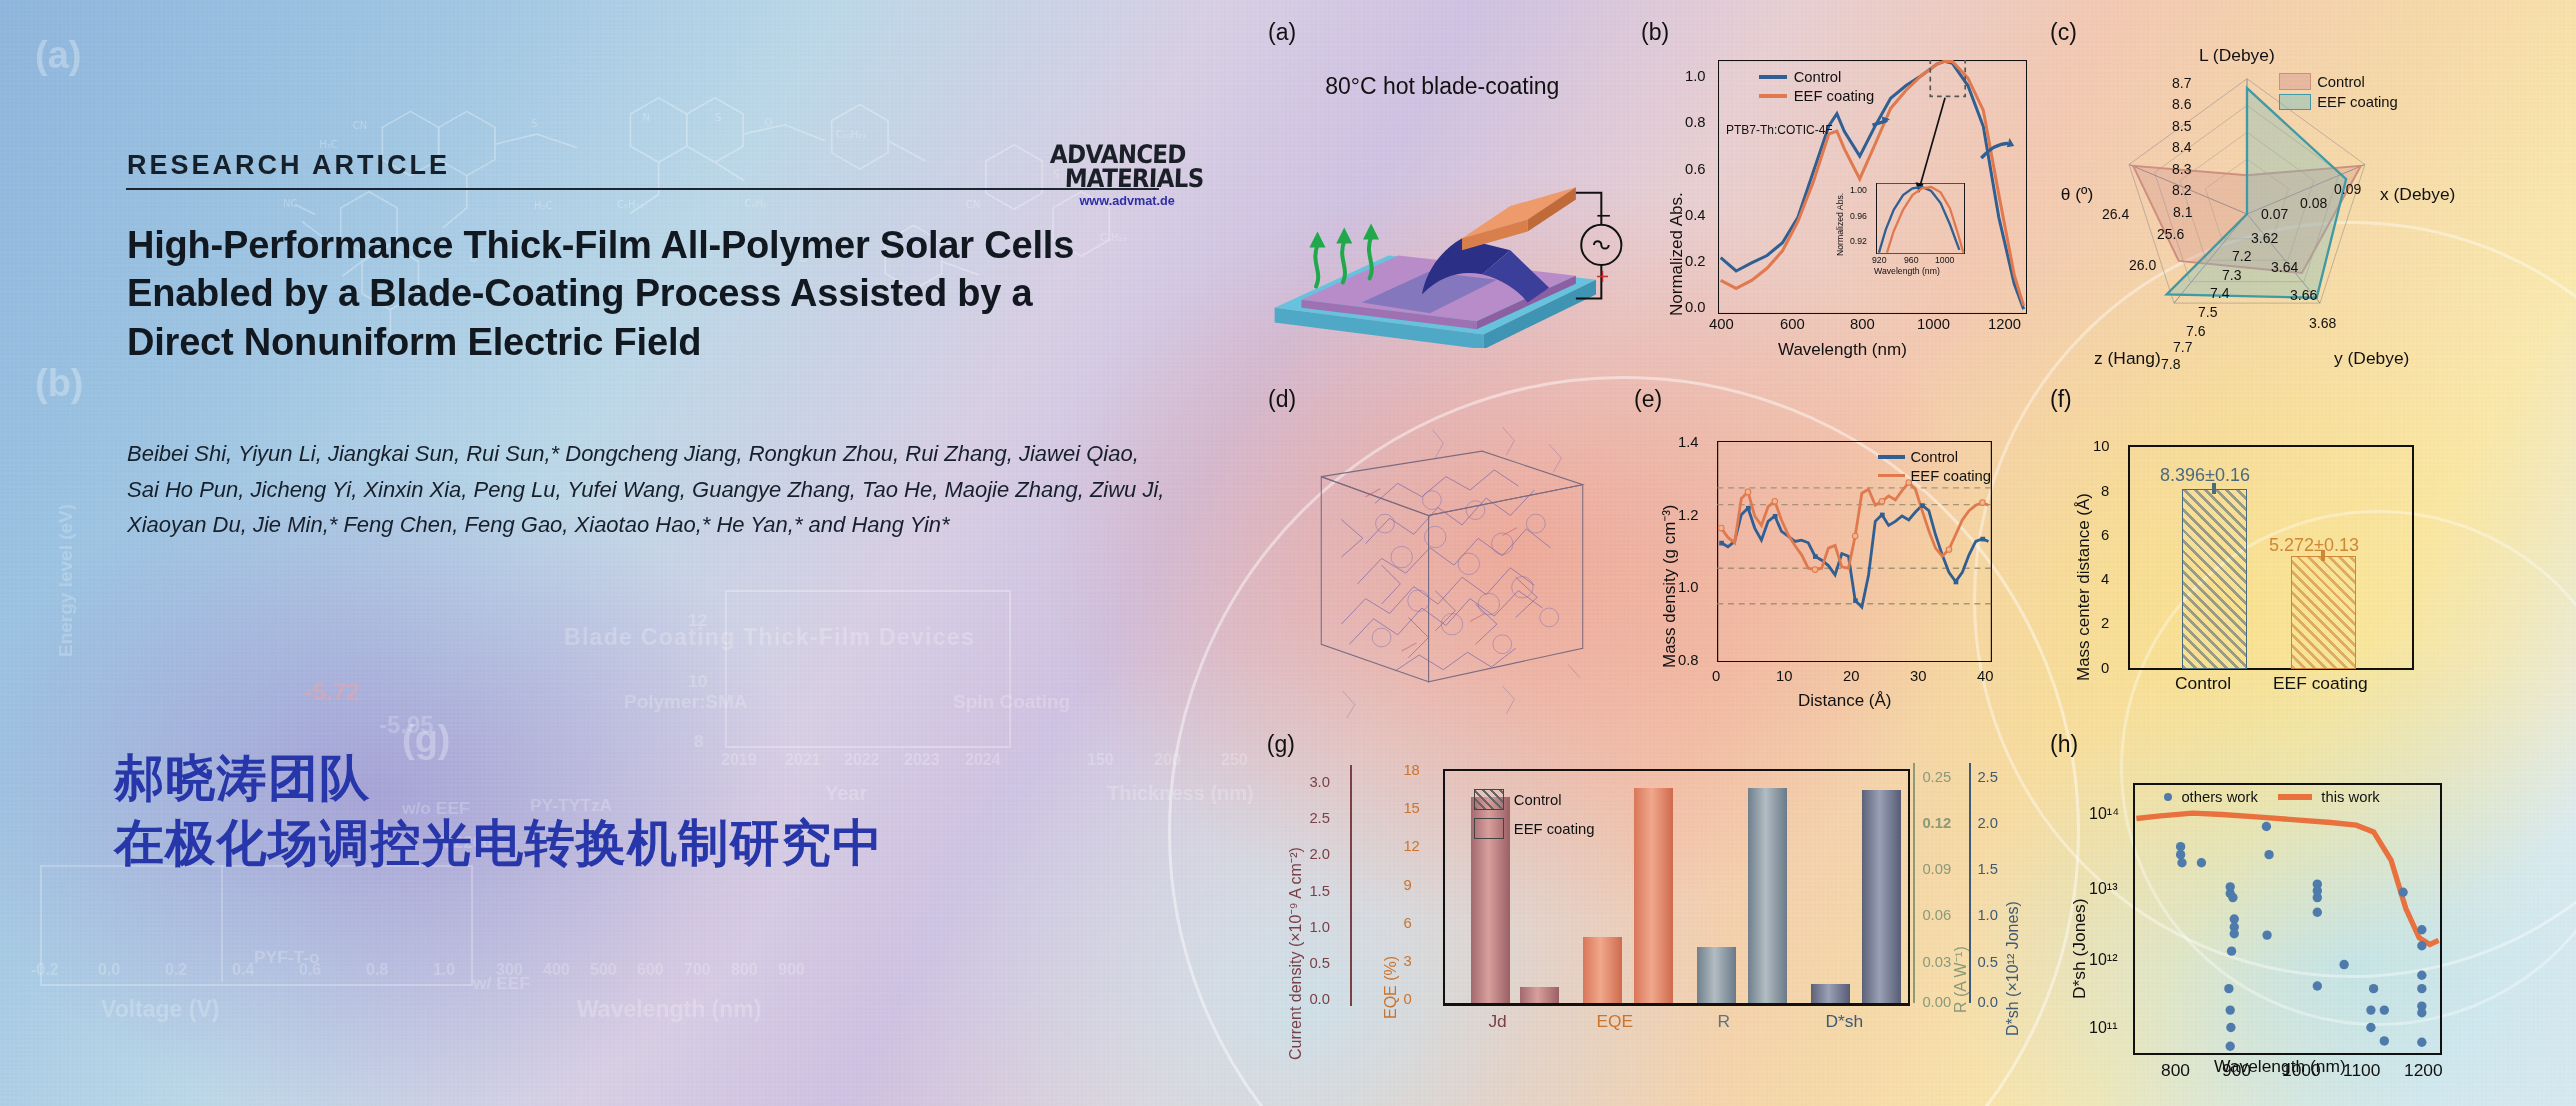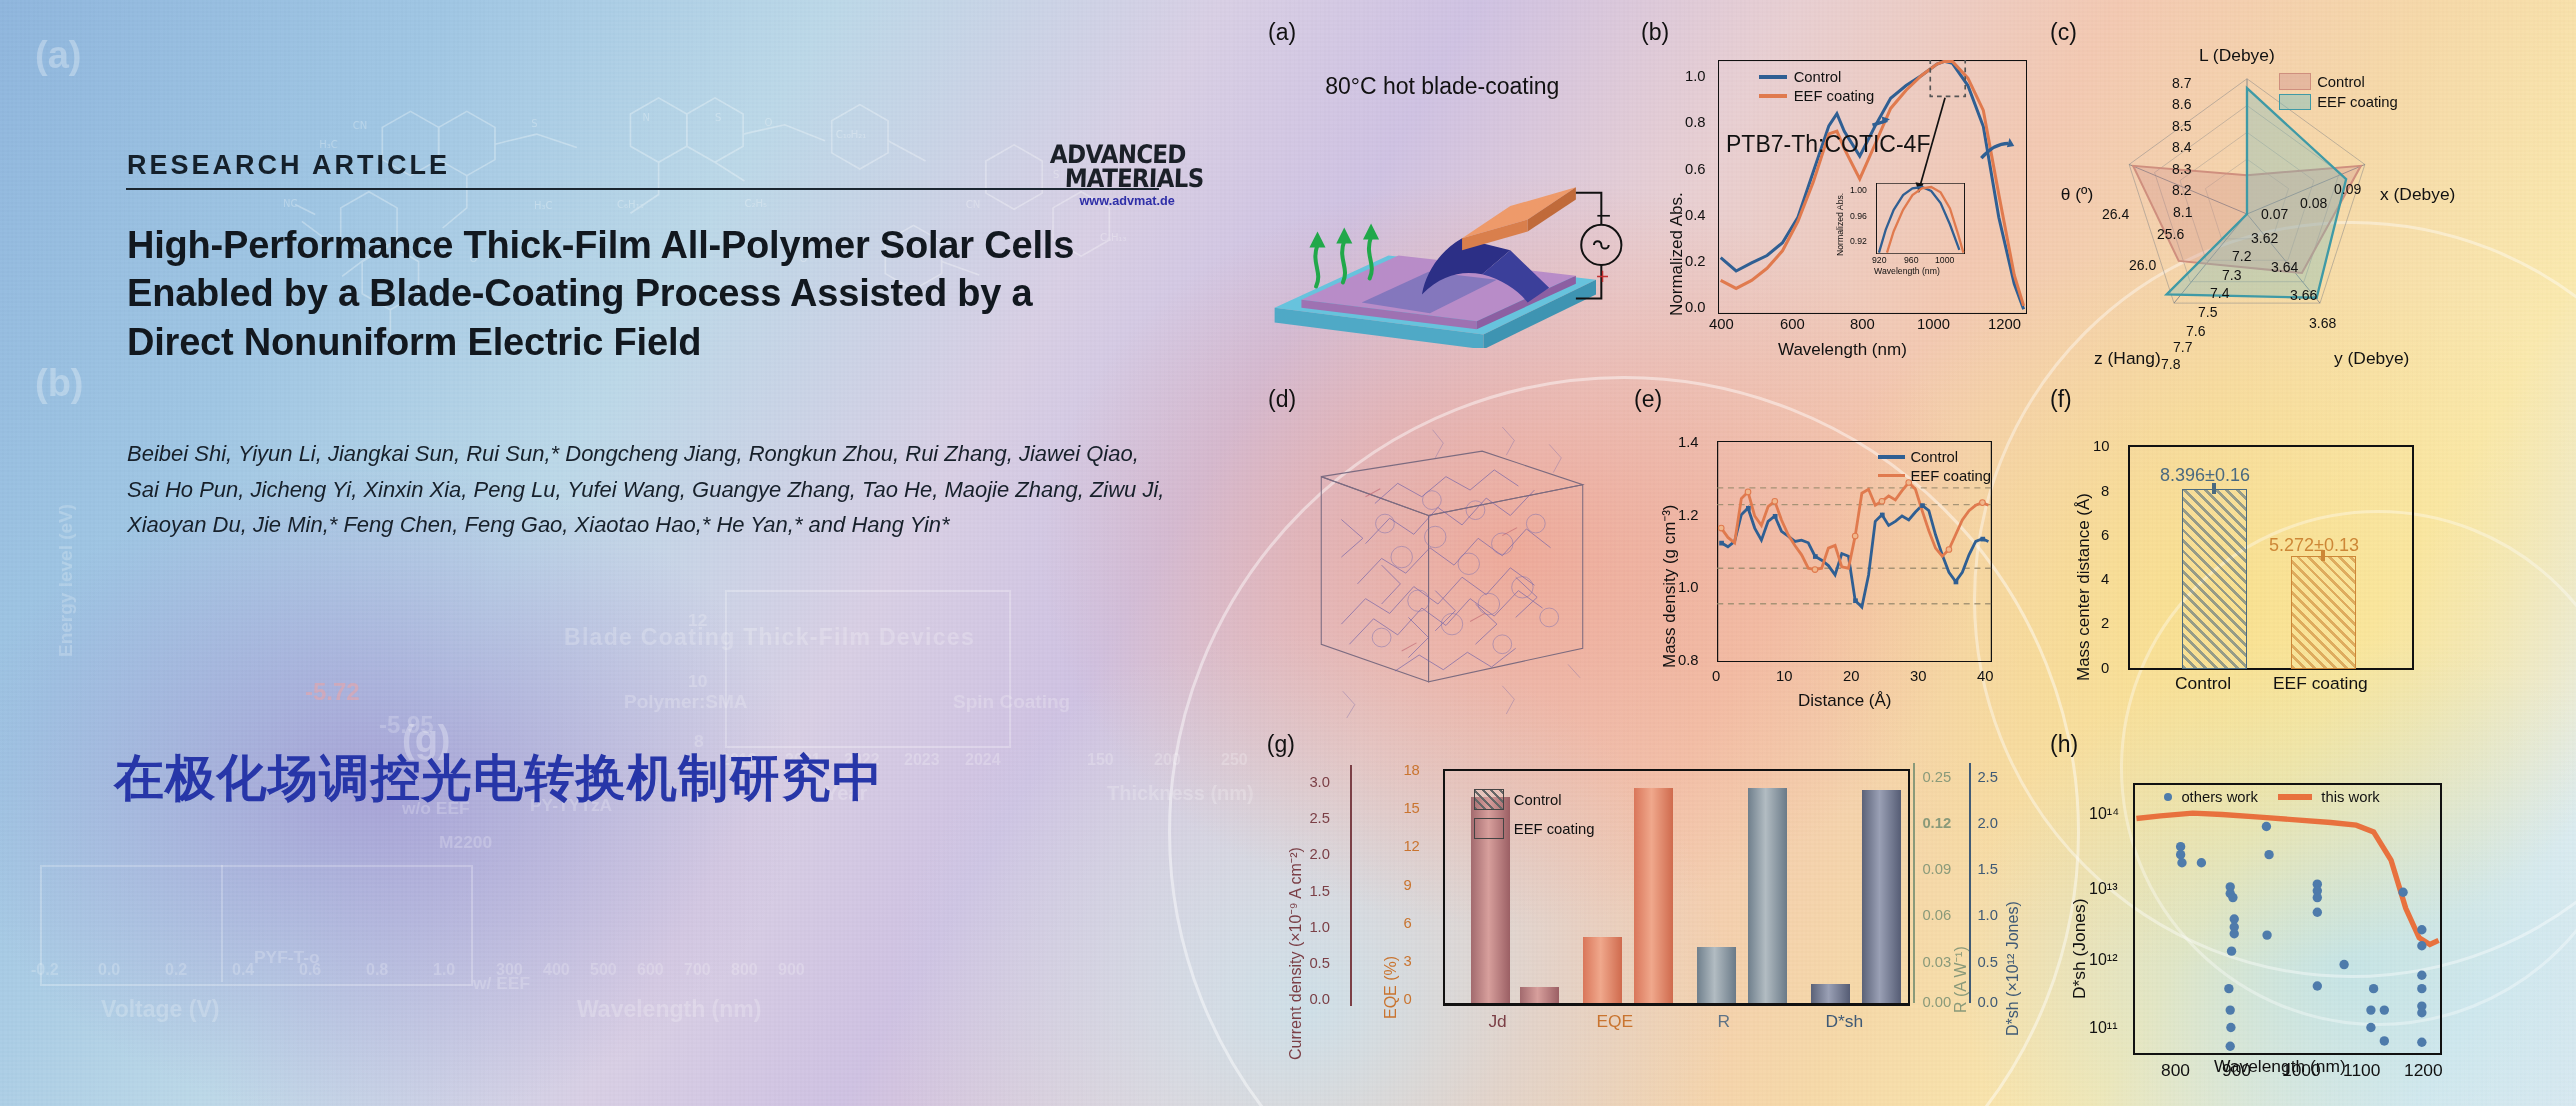--- a/index.html
+++ b/index.html
@@ -160,20 +160,21 @@
     <div id="logo">
       <div class="l1">ADVANCED</div>
       <div class="l2">MATERIALS</div>
       <div class="url">www.advmat.de</div>
     </div>
 
     <div class="title">High-Performance Thick-Film All-Polymer Solar Cells Enabled by a Blade-Coating Process Assisted by a Direct Nonuniform Electric Field</div>
     <div class="authors">Beibei Shi, Yiyun Li, Jiangkai Sun, Rui Sun,* Dongcheng Jiang, Rongkun Zhou, Rui Zhang, Jiawei Qiao, Sai Ho Pun, Jicheng Yi, Xinxin Xia, Peng Lu, Yufei Wang, Guangye Zhang, Tao He, Maojie Zhang, Ziwu Ji, Xiaoyan Du, Jie Min,* Feng Chen, Feng Gao, Xiaotao Hao,* He Yan,* and Hang Yin*</div>
 
     <div class="cn">
+      <div>郝晓涛团队</div>
       <div>在极化场调控光电转换机制研究中</div>
     </div>
   </div>
 
   <div id="figs">
 
     <div class="arc" style="left:-80px;top:376px;width:906px;height:906px;border-color:rgba(255,255,255,.45);"></div>
     <div class="arc" style="left:725px;top:221px;width:751px;height:751px;border-color:rgba(255,255,255,.40);"></div>
     <div class="arc" style="left:872px;top:510px;width:510px;height:510px;border-color:rgba(255,255,255,.35);"></div>
 
@@ -260,21 +261,21 @@
       <div style="position:absolute;left:122px;top:56px;" class="leg">
         <div style="display:flex;align-items:center;gap:6.7px;margin-bottom:2.7px;">
           <span class="swatch" style="background:#2f5f93;"></span>
           <span>Control</span>
         </div>
         <div style="display:flex;align-items:center;gap:6.7px;">
           <span class="swatch" style="background:#e07a4e;"></span>
           <span>EEF coating</span>
         </div>
       </div>
-      <div class="leg" style="position:absolute;left:89px;top:118px;font-size:23px;">PTB7-Th:COTIC-4F</div>
+      <div class="leg" style="position:absolute;left:89px;top:110px;font-size:12px;">PTB7-Th:COTIC-4F</div>
 
       <div style="position:absolute;left:201px;top:168px;width:127px;height:101px;">
         <div class="vlab" style="position:absolute;left:-2.7px;top:75px;transform:rotate(-90deg);white-space:nowrap;font-size:8.7px;color:#111;">Normalized Abs.</div>
         <div style="position:absolute;left:12px;top:4px;font-size:8.7px;color:#111;">1.00</div>
         <div style="position:absolute;left:12px;top:29.5px;font-size:8.7px;color:#111;">0.96</div>
         <div style="position:absolute;left:12px;top:55px;font-size:8.7px;color:#111;">0.92</div>
         <svg style="position:absolute;left:38px;top:1.3px;width:89px;height:71px;" viewBox="0 0 132 106">
           <rect x="0" y="0" width="132" height="106" fill="none" stroke="#111" stroke-width="2"></rect>
           <polyline fill="none" stroke="#2f5f93" stroke-width="3.4" points="4,104 14,70 26,40 40,18 54,8 68,6 82,12 96,30 110,62 124,100"></polyline>
           <polyline fill="none" stroke="#e07a4e" stroke-width="3.4" points="16,104 26,72 40,40 54,18 68,8 82,6 96,14 110,38 122,76 130,104"></polyline>

